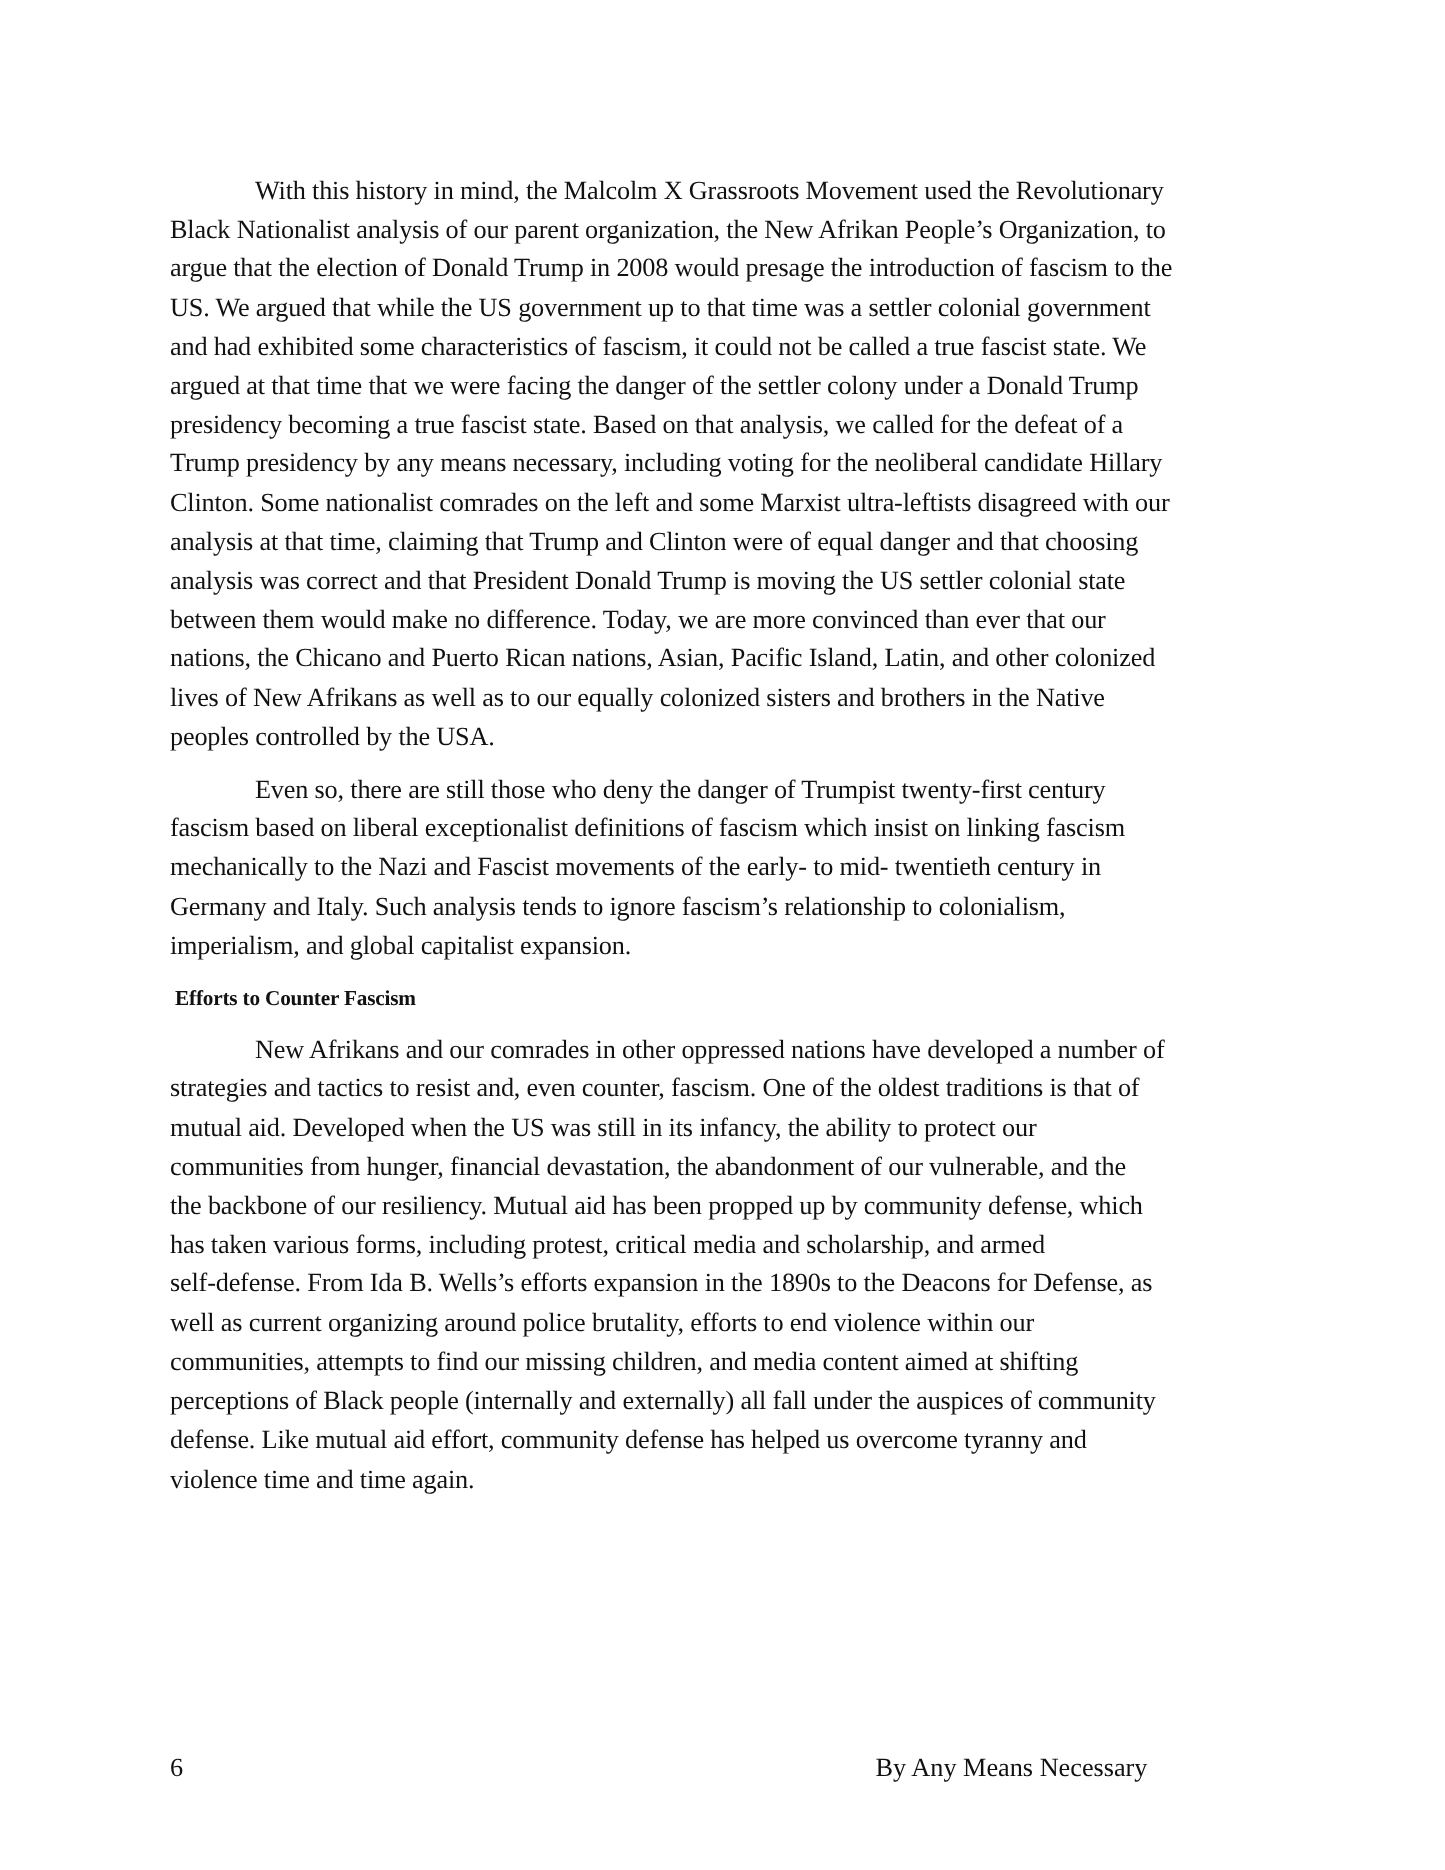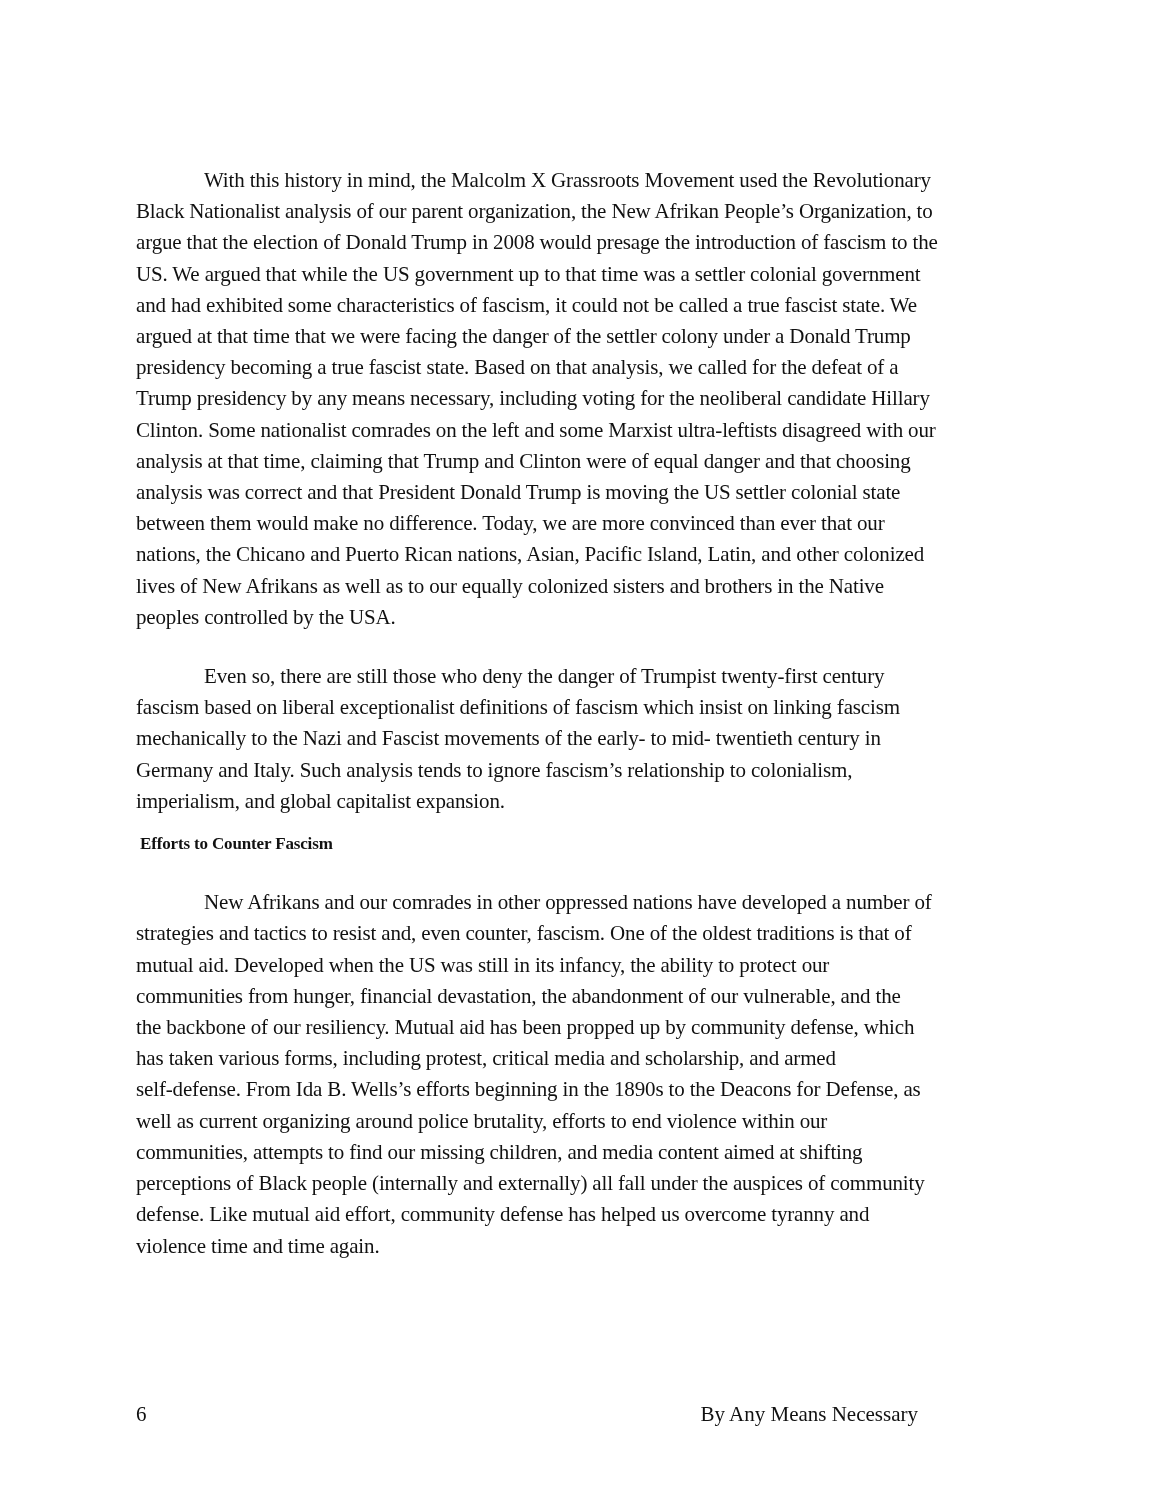--- a/index.html
+++ b/index.html
@@ -8,21 +8,21 @@
       position: absolute; left: 0; top: 0; width: 1156px; height: 1496px;
       background: #ffffff; color: #111111;
       font-family: "Liberation Serif", "DejaVu Serif", serif;
     }
     .body-text {
       position: absolute; left: 136px; top: 137px; width: 900px;
       font-size: 21px; line-height: 31.2px; letter-spacing: -0.15px;
     }
     .para { margin: 0 0 11px 0; }
     .line { display: block; white-space: nowrap; }
-    .line.indent { padding-left: 68px; margin-top: 28px; }
+    .line.indent { padding-left: 68px; }
     .heading {
       font-weight: bold; margin: 0 0 10px 4px; font-size: 17px; line-height: 31.2px;
     }
     .footer {
       position: absolute; top: 1400px; left: 136px; width: 782px;
       font-size: 21px; line-height: 28px;
     }
     .footer .page-num { position: absolute; left: 0; top: 0; }
     .footer .running-title { position: absolute; right: 0; top: 0; white-space: nowrap; }
   </style>
@@ -60,21 +60,21 @@
 
     <div class="heading">Efforts to Counter Fascism</div>
 
     <div class="para">
       <span class="line indent">New Afrikans and our comrades in other oppressed nations have developed a number of</span>
       <span class="line">strategies and tactics to resist and, even counter, fascism. One of the oldest traditions is that of</span>
       <span class="line">mutual aid. Developed when the US was still in its infancy, the ability to protect our</span>
       <span class="line">communities from hunger, financial devastation, the abandonment of our vulnerable, and the</span>
       <span class="line">the backbone of our resiliency. Mutual aid has been propped up by community defense, which</span>
       <span class="line">has taken various forms, including protest, critical media and scholarship, and armed</span>
-      <span class="line">self-defense. From Ida B. Wells’s efforts beginning in the 1890s to the Deacons for Defense, as</span>
+      <span class="line">self-defense. From Ida B. Wells’s efforts expansion in the 1890s to the Deacons for Defense, as</span>
       <span class="line">well as current organizing around police brutality, efforts to end violence within our</span>
       <span class="line">communities, attempts to find our missing children, and media content aimed at shifting</span>
       <span class="line">perceptions of Black people (internally and externally) all fall under the auspices of community</span>
       <span class="line">defense. Like mutual aid effort, community defense has helped us overcome tyranny and</span>
       <span class="line">violence time and time again.</span>
     </div>
   </div>
 
   <div class="footer">
     <span class="page-num">6</span>

